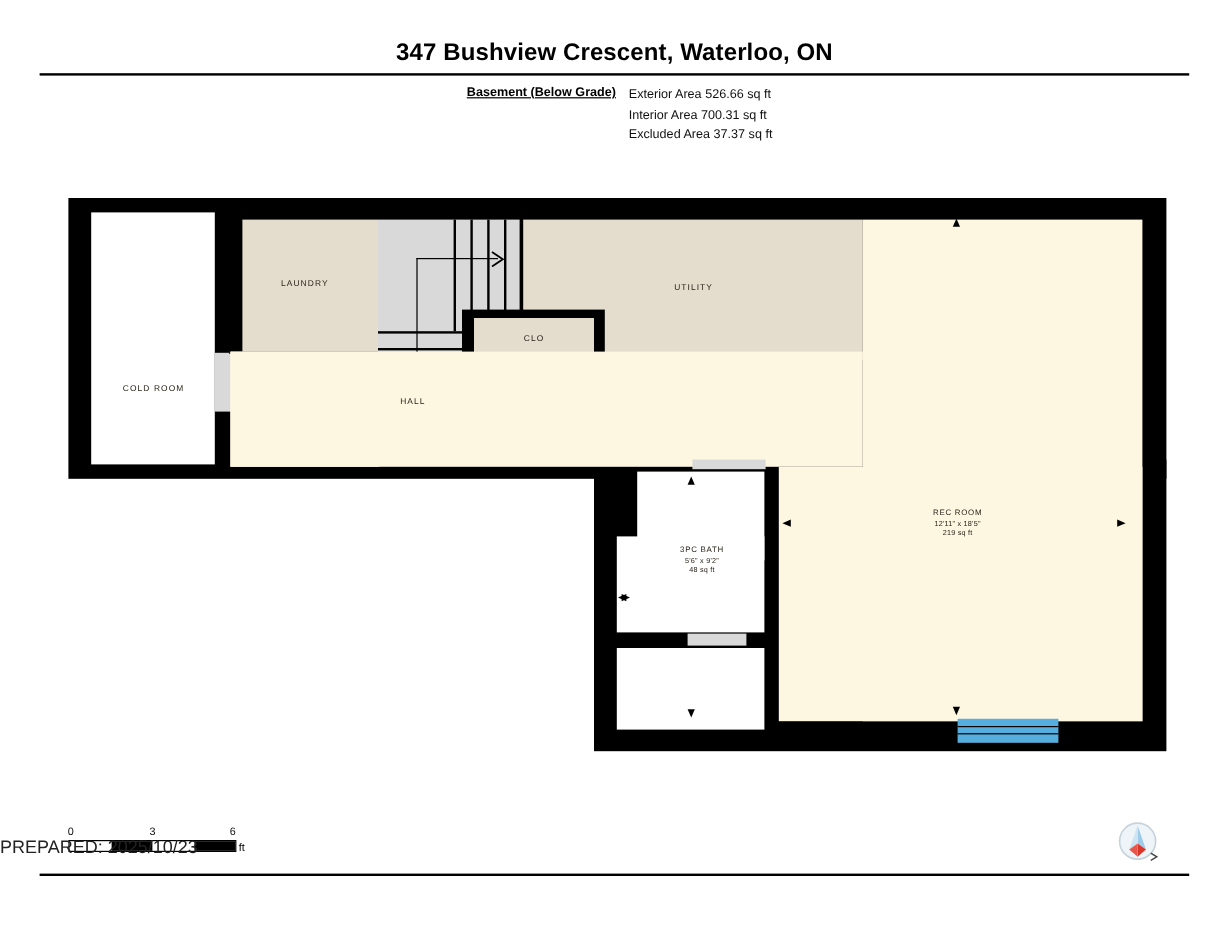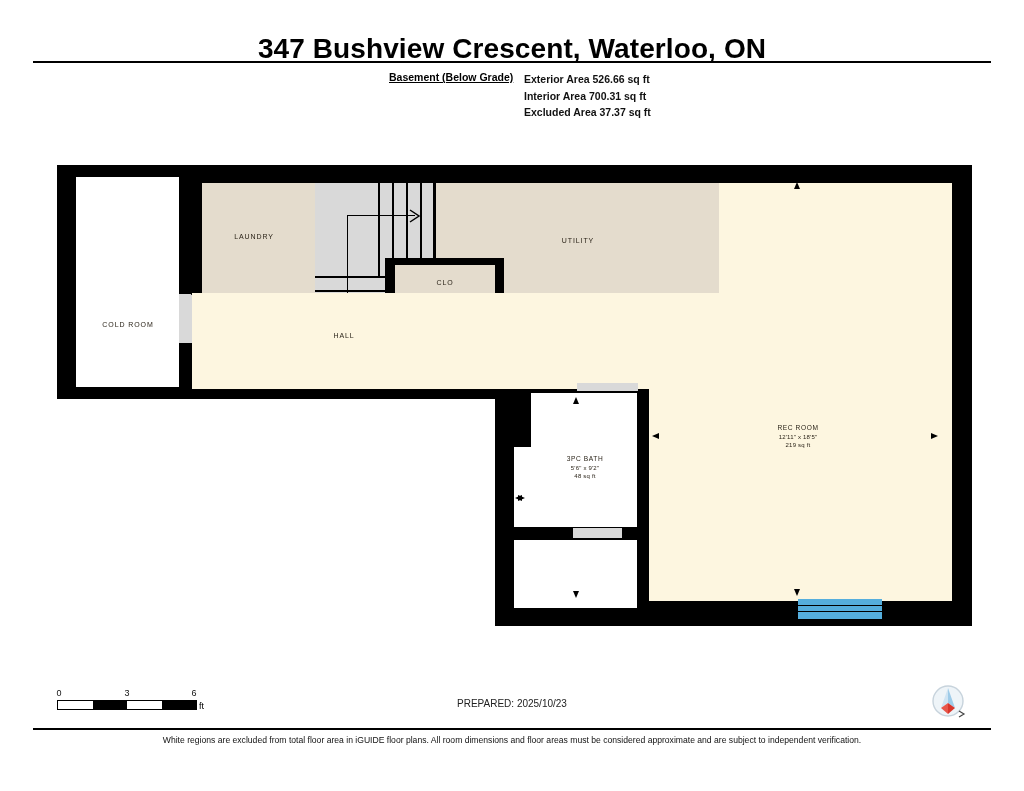--- a/index.html
+++ b/index.html
@@ -10,32 +10,32 @@
     color:#000;
     overflow:hidden;
     position:relative;
   }
   #page{position:relative;width:1024px;height:791px;}
 
   
   .title{
     position:absolute;left:0;top:33px;width:1024px;
     text-align:center;
-    font-size:28px;font-weight:bold;letter-spacing:.1px;
+    font-size:20px;font-weight:bold;letter-spacing:.1px;
   }
   .rule-top{
     position:absolute;left:33px;top:61px;width:958px;height:2px;background:#000;
   }
   .subhead{
     position:absolute;left:389px;top:71px;
     font-size:10.5px;font-weight:bold;text-decoration:underline;
   }
   .areas{
     position:absolute;left:524px;top:71px;
-    font-size:10.5px;line-height:16.5px;font-weight:bold;color:#111;
+    font-size:10.5px;line-height:16.5px;font-weight:normal;color:#111;
   }
 
   
   #plan{position:absolute;left:0;top:0;width:1024px;height:791px;}
   .wall{position:absolute;background:#000;}
   .room{position:absolute;}
   .fill-tan{background:#e4dccd;}
   .fill-cream{background:#fdf6e0;}
   .fill-white{background:#ffffff;}
   .fill-grey{background:#d9d9d9;}
@@ -60,21 +60,21 @@
   .arw.down{border-left:3.5px solid transparent;border-right:3.5px solid transparent;border-top:7px solid #000;}
   .arw.left{border-top:3.5px solid transparent;border-bottom:3.5px solid transparent;border-right:7px solid #000;}
   .arw.right{border-top:3.5px solid transparent;border-bottom:3.5px solid transparent;border-left:7px solid #000;}
 
   
   .scalebar{position:absolute;left:57px;top:700px;width:138px;height:8px;border:1px solid #000;display:flex;}
   .scalebar i{display:block;height:100%;flex:1;}
   .scalebar i.on{background:#000;}
   .scalenum{position:absolute;font-size:9px;color:#111;transform:translateX(-50%);}
   .scaleft{position:absolute;left:199px;top:701px;font-size:9px;}
-  .prepared{position:absolute;left:0;top:698px;width:1024px;text-align:center;font-size:10px;color:#222;}
+  .prepared{position:absolute;left:0;top:698px;width:1024px;font-size:15px;color:#222;}
   .watermark{
     position:absolute;left:0;top:703px;width:1024px;text-align:center;
     font-size:25px;font-weight:bold;letter-spacing:1.2px;
     color:#d9d9d9;white-space:nowrap;
   }
   .rule-bot{position:absolute;left:33px;top:728px;width:958px;height:1.5px;background:#000;}
   .disclaim{
     position:absolute;left:0;top:735px;width:1024px;text-align:center;
     font-size:8.6px;color:#111;
   }
@@ -201,15 +201,14 @@
   <svg class="compass" viewBox="0 0 38 38">
     <circle cx="19" cy="19" r="15" fill="#eef4f8" stroke="#c7d3dc" stroke-width="1.4"></circle>
     <path d="M19 6 L26 26 L19 21 Z" fill="#9ecbe8"></path>
     <path d="M19 6 L12 26 L19 21 Z" fill="#cfe4f3"></path>
     <path d="M19 32 L26 26 L19 21 Z" fill="#d9352a"></path>
     <path d="M19 32 L12 26 L19 21 Z" fill="#e8564a"></path>
     <path d="M30 29 l5 3 l-5 3" fill="none" stroke="#444" stroke-width="1.2"></path>
   </svg>
 
   <div class="rule-bot"></div>
-  <div class="disclaim">White regions are excluded from total floor area in iGUIDE floor plans. All room dimensions and floor areas must be considered approximate and are subject to independent verification.</div>
 
 </div>
 
 </body></html>

